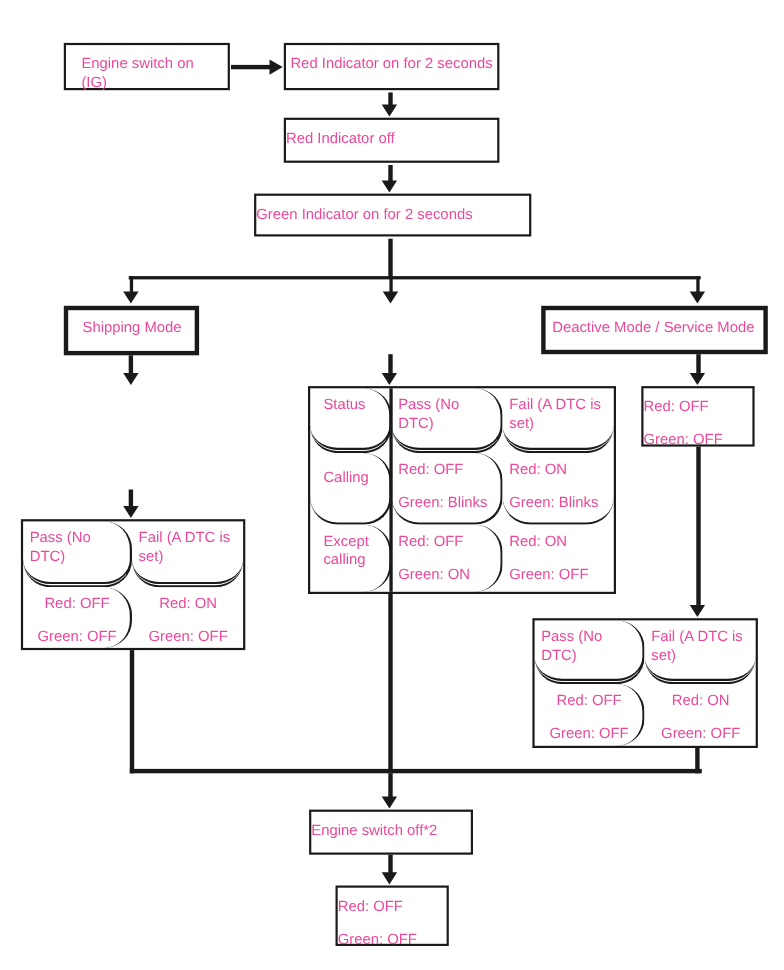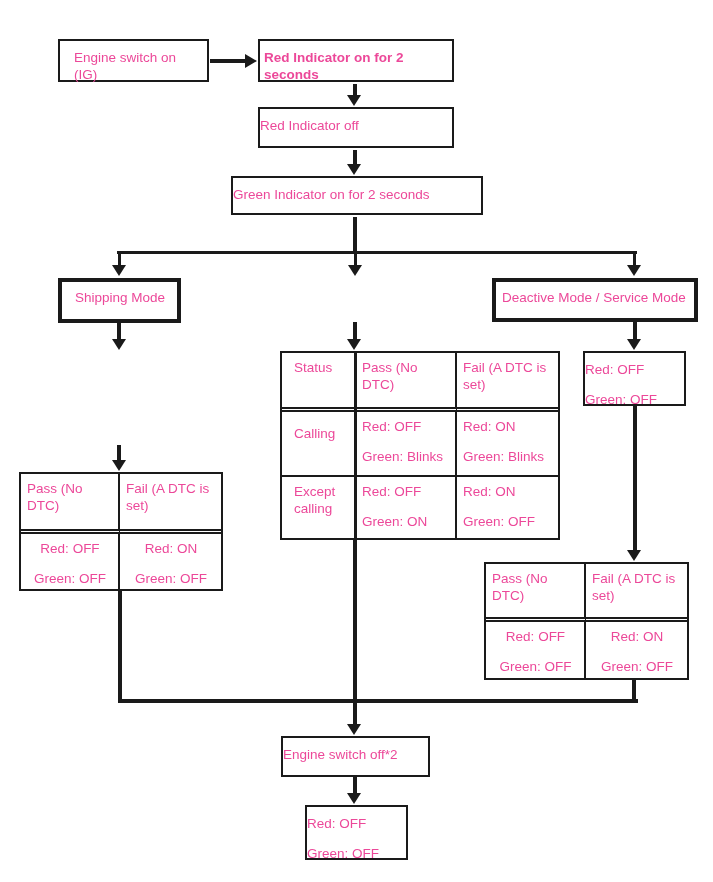--- a/index.html
+++ b/index.html
@@ -5,32 +5,32 @@
   html,body { margin:0; padding:0; background:#ffffff; }
   #stage {
     position:relative; width:713px; height:882px; background:#ffffff;
     font-family:"Liberation Sans","DejaVu Sans",sans-serif;
     font-size:13.5px; line-height:17px; color:#ec4899;
     overflow:hidden;
   }
   .box { position:absolute; background:#fff; border:2px solid #1a1a1a; box-sizing:border-box; }
   .box.thick { border-width:4px; }
   .pad   { padding:8px 8px 0 14px; }
-  .padsm { padding:8px 3px 0 4px;font-weight:bold; }
+  .padsm { padding:8px 3px 0 4px; }
   .ctr   { text-align:left; padding-top:8px; }
   .two-line div + div { margin-top:13px; }
   .line { position:absolute; background:#1a1a1a; }
   .ah-down { position:absolute; width:0; height:0;
     border-left:7px solid transparent; border-right:7px solid transparent;
     border-top:11px solid #1a1a1a; }
   .ah-right { position:absolute; width:0; height:0;
     border-top:7px solid transparent; border-bottom:7px solid transparent;
     border-left:12px solid #1a1a1a; }
   .tbl { position:absolute; display:grid; background:#fff; border:2px solid #1a1a1a; box-sizing:border-box; }
-  .tbl > div { box-sizing:border-box; padding:6px 5px 0 6px; }
+  .tbl > div { box-sizing:border-box; padding:6px 5px 0 6px;border-radius:25px; }
   .bR { border-right:2px solid #1a1a1a; }
   .bDbl { border-bottom:5px double #1a1a1a; }
   .cC { text-align:center; }
   .statcell { padding-left:12px !important; }
 </style>
 </head>
 <body>
 
 <div id="stage">
 

